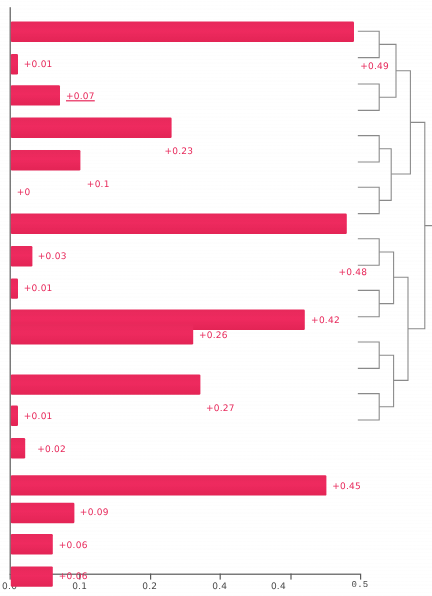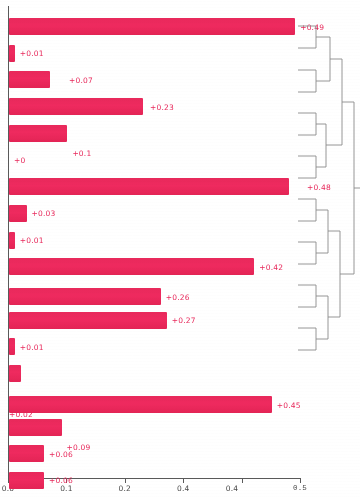--- a/index.html
+++ b/index.html
@@ -73,80 +73,80 @@
         <div class="tick" style="left: 183.2px;"></div>
         <div class="tick-label" style="left: 183.2px;">0.4</div>
         <div class="tick" style="left: 241.6px;"></div>
         <div class="tick-label" style="left: 232px;">0.4</div>
         <div class="tick" style="left: 300px;"></div>
         <div class="tick-label" style="left: 300px; font-family: Liberation Mono, monospace;">0.5</div>
       </div>
     <div id="bars">
         <div class="bar-row" style="top: 18px; width: 340px;">
           <div class="bar" style="width: 286.16px;"></div>
-          <div class="bar-label" style="left: 291.16px;">+0.49</div>
+          <div class="bar-label" style="left: 291.16px; margin-top: 28px;">+0.49</div>
         </div>
         <div class="bar-row" style="top: 44.7px; width: 340px;">
           <div class="bar" style="width: 5.84px;"></div>
           <div class="bar-label" style="left: 10.84px;">+0.01</div>
         </div>
         <div class="bar-row" style="top: 71.4px; width: 340px;">
           <div class="bar" style="width: 40.88px;"></div>
-          <div class="bar-label" style="left: 60px;">+0.07</div>
+          <div class="bar-label" style="left: 46px; text-decoration: underline;">+0.07</div>
         </div>
         <div class="bar-row" style="top: 98.1px; width: 340px;">
           <div class="bar" style="width: 134.32px;"></div>
-          <div class="bar-label" style="left: 141px;">+0.23</div>
+          <div class="bar-label" style="left: 128px; margin-top: 19px;">+0.23</div>
         </div>
         <div class="bar-row" style="top: 124.8px; width: 340px;">
           <div class="bar" style="width: 58.4px;"></div>
           <div class="bar-label" style="left: 63.4px; margin-top: 20px;">+0.1</div>
         </div>
         <div class="bar-row" style="top: 151.5px; width: 340px;">
           <div class="bar-label" style="left: 5px;">+0</div>
         </div>
         <div class="bar-row" style="top: 178.2px; width: 340px;">
           <div class="bar" style="width: 280.32px;"></div>
-          <div class="bar-label" style="left: 298px;">+0.48</div>
+          <div class="bar-label" style="left: 273px; margin-top: 40px;">+0.48</div>
         </div>
         <div class="bar-row" style="top: 204.9px; width: 340px;">
           <div class="bar" style="width: 17.52px;"></div>
           <div class="bar-label" style="left: 22.52px;">+0.03</div>
         </div>
         <div class="bar-row" style="top: 231.6px; width: 340px;">
           <div class="bar" style="width: 5.84px;"></div>
           <div class="bar-label" style="left: 10.84px;">+0.01</div>
         </div>
         <div class="bar-row" style="top: 258.3px; width: 340px;">
           <div class="bar" style="width: 245.28px;"></div>
           <div class="bar-label" style="left: 250.28px;">+0.42</div>
         </div>
-        <div class="bar-row" style="top: 288px; width: 340px;">
+        <div class="bar-row" style="top: 270px; width: 340px;">
           <div class="bar" style="width: 151.84px;"></div>
           <div class="bar-label" style="left: 156.84px;">+0.26</div>
         </div>
         <div class="bar-row" style="top: 311.7px; width: 340px;">
           <div class="bar" style="width: 157.68px;"></div>
-          <div class="bar-label" style="left: 162.68px;">+0.27</div>
+          <div class="bar-label" style="left: 162.68px; margin-top: 20px;">+0.27</div>
         </div>
         <div class="bar-row" style="top: 338.4px; width: 340px;">
           <div class="bar" style="width: 5.84px;"></div>
           <div class="bar-label" style="left: 10.84px;">+0.01</div>
         </div>
         <div class="bar-row" style="top: 365.1px; width: 340px;">
           <div class="bar" style="width: 11.68px;"></div>
-          <div class="bar-label" style="left: 0; margin-top: 40px;">+0.02</div>
+          <div class="bar-label" style="left: 22px;">+0.02</div>
         </div>
         <div class="bar-row" style="top: 396px; width: 340px;">
           <div class="bar" style="width: 262.8px;"></div>
           <div class="bar-label" style="left: 267.8px;">+0.45</div>
         </div>
         <div class="bar-row" style="top: 418.5px; width: 340px;">
           <div class="bar" style="width: 52.56px;"></div>
-          <div class="bar-label" style="left: 57.56px; margin-top: 20px;">+0.09</div>
+          <div class="bar-label" style="left: 57.56px;">+0.09</div>
         </div>
         <div class="bar-row" style="top: 445.2px; width: 340px;">
           <div class="bar" style="width: 35.04px;"></div>
           <div class="bar-label" style="left: 40.04px;">+0.06</div>
         </div>
         <div class="bar-row" style="top: 471.9px; width: 340px;">
           <div class="bar" style="width: 35.04px;"></div>
           <div class="bar-label" style="left: 40.04px;">+0.06</div>
         </div>
       </div>

